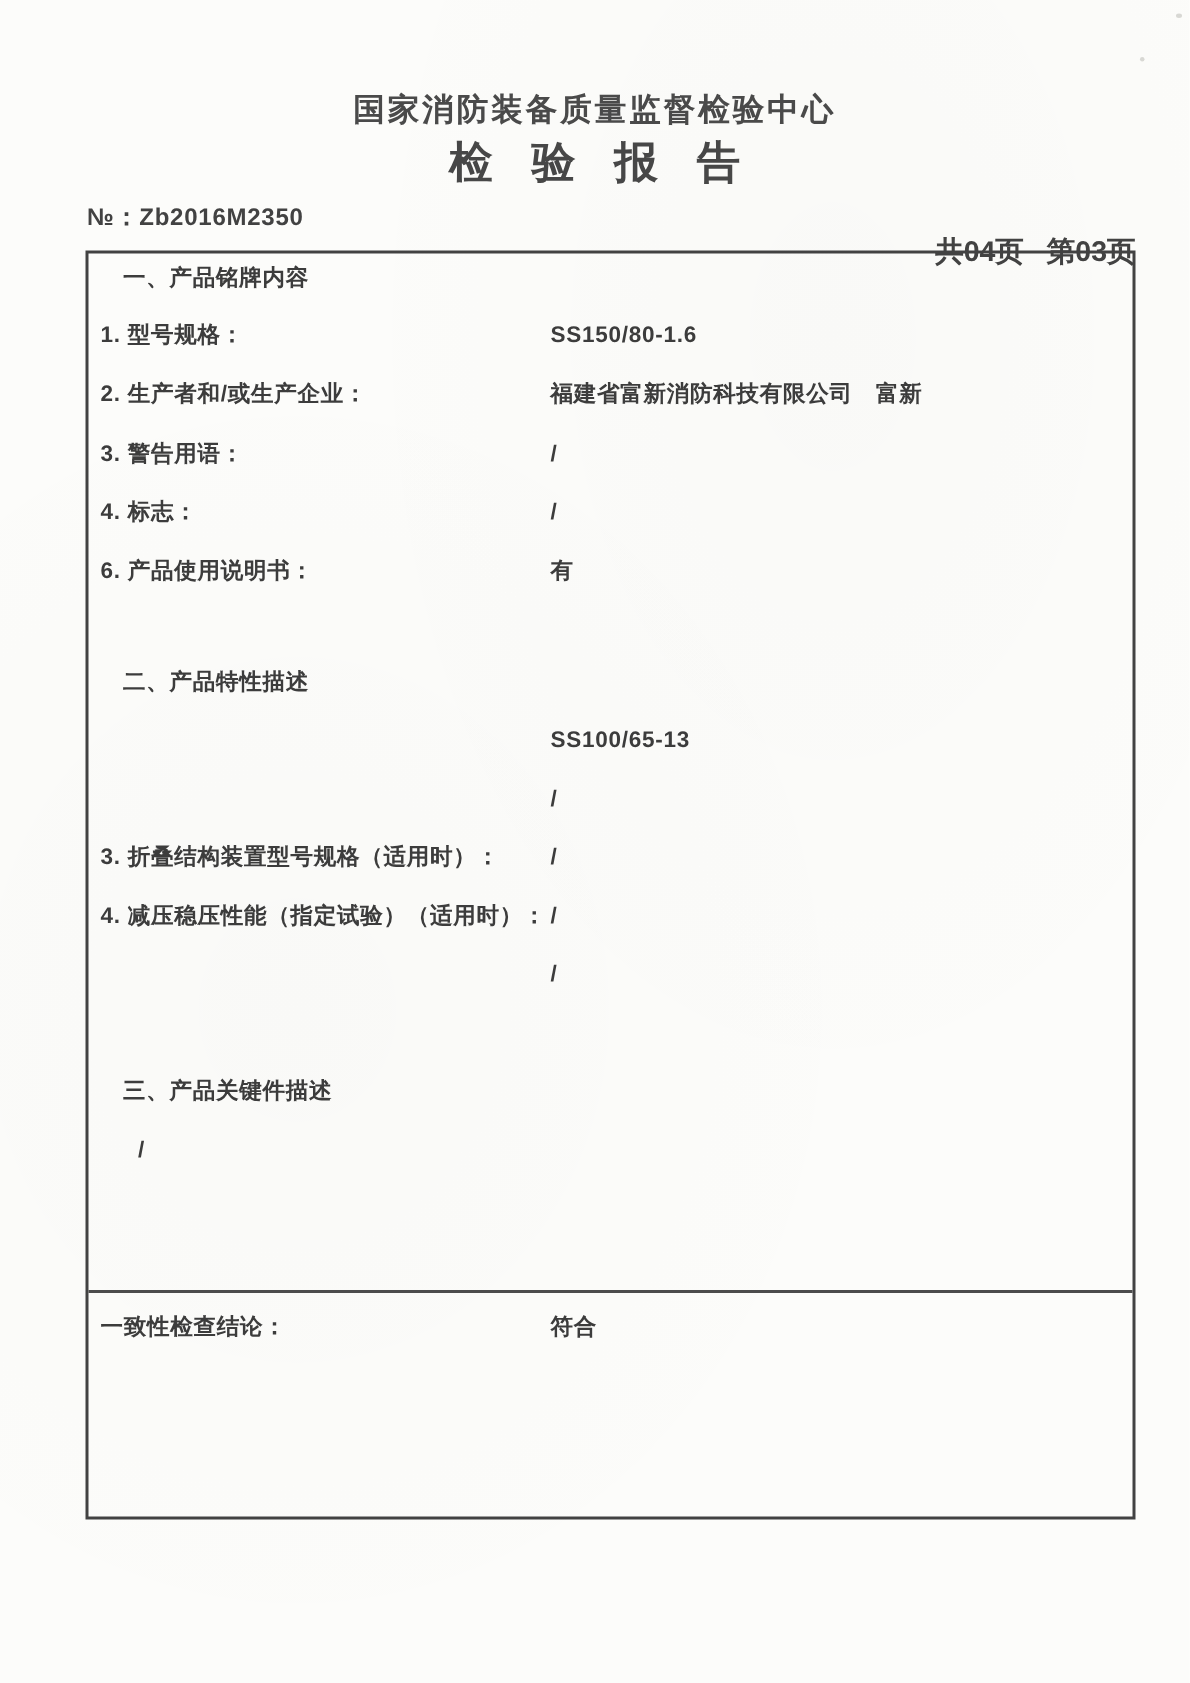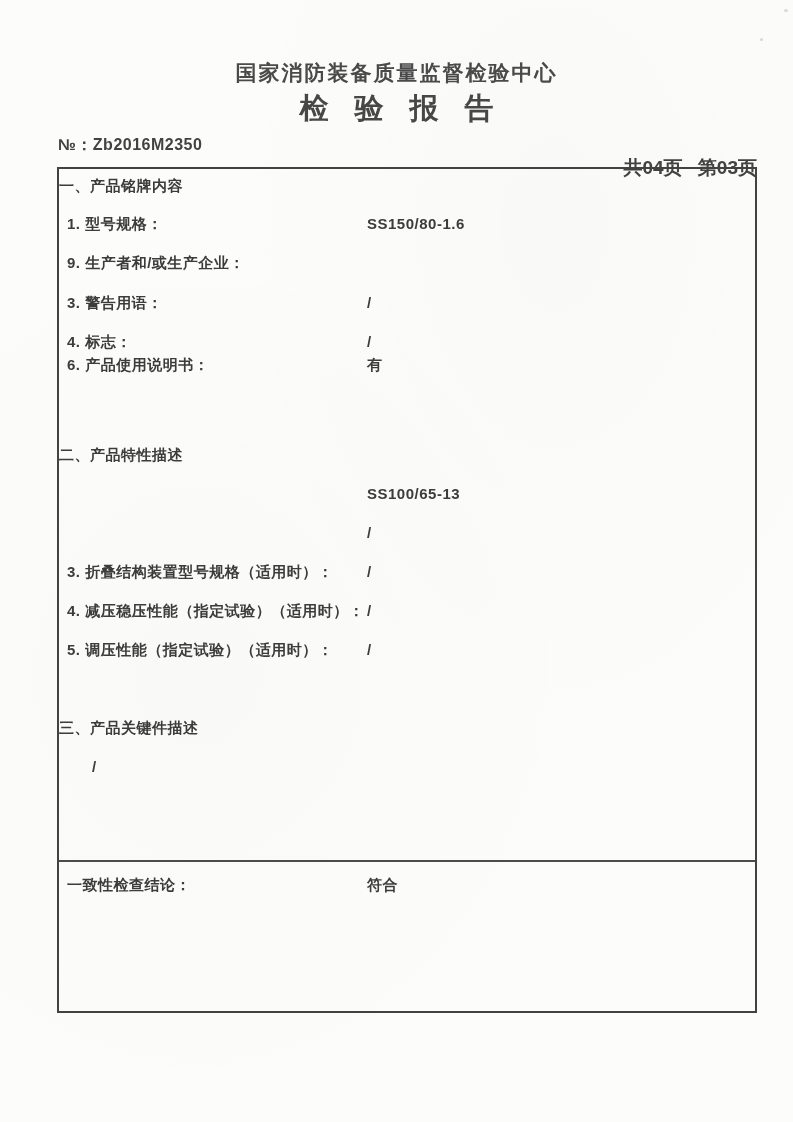--- a/index.html
+++ b/index.html
@@ -36,21 +36,21 @@
     font-size:19px; font-weight:600; color:#424242;margin-top:18px;
   }
   .page-info span + span { margin-left:10px; }
   .report-table {
     position:absolute; left:57px; top:167px;
     width:696px; height:842px;
     border:2px solid #424242;
     background:transparent;
   }
   .sec-heading {
-    position:absolute; left:0; height:20px; line-height:20px;
+    position:absolute; left:23px; height:20px; line-height:20px;
     font-size:15px; font-weight:600; color:#3c3c3c; letter-spacing:0.5px;
     white-space:nowrap;
   }
   .item-row {
     position:absolute; left:0; width:100%; height:20px; line-height:20px;
     font-size:15px; font-weight:600; color:#3c3c3c; letter-spacing:0.5px;
   }
   .item-label { position:absolute; left:8px; white-space:nowrap; }
   .item-value { position:absolute; left:308px; white-space:nowrap; }
   .item-value.no-label { left:33px; }
@@ -82,51 +82,51 @@
   </div>
 
   <div class="report-table">
     <div id="sections">
         <div class="sec-heading" style="top: 7px;">一、产品铭牌内容</div>
         <div class="item-row" style="top: 45px;">
           <span class="item-label">1. 型号规格：</span>
           <span class="item-value">SS150/80-1.6</span>
         </div>
         <div class="item-row" style="top: 84.25px;">
-          <span class="item-label">9. 生产者和/或生产企业：</span>
+          <span class="item-label">2. 生产者和/或生产企业：</span>
+          <span class="item-value">福建省富新消防科技有限公司　富新</span>
         </div>
         <div class="item-row" style="top: 123.5px;">
           <span class="item-label">3. 警告用语：</span>
           <span class="item-value">/</span>
         </div>
         <div class="item-row" style="top: 162.75px; padding-left: 12px;">
           <span class="item-label">4. 标志：</span>
           <span class="item-value">/</span>
         </div>
-        <div class="item-row" style="top: 186px; text-align: right;">
+        <div class="item-row" style="top: 202px; text-align: right;">
           <span class="item-label">6. 产品使用说明书：</span>
           <span class="item-value">有</span>
         </div>
         <div class="sec-heading" style="top: 276px;">二、产品特性描述</div>
         <div class="item-row" style="top: 315px;">
           <span class="item-value">SS100/65-13</span>
         </div>
         <div class="item-row" style="top: 354px;">
           <span class="item-value">/</span>
         </div>
         <div class="item-row" style="top: 393px; text-align: right;">
           <span class="item-label">3. 折叠结构装置型号规格（适用时）：</span>
           <span class="item-value">/</span>
         </div>
         <div class="item-row" style="top: 432px; padding-left: 20px;">
           <span class="item-label">4. 减压稳压性能（指定试验）（适用时）：</span>
           <span class="item-value">/</span>
         </div>
         <div class="item-row" style="top: 471px;">
-          <span class="item-label">5. 调压性能（指定试验）（适用时）：</span>
           <span class="item-value">/</span>
         </div>
         <div class="sec-heading" style="top: 549px;">三、产品关键件描述</div>
         <div class="item-row" style="top: 588px;">
           <span class="item-value no-label">/</span>
         </div>
       </div>
     <div class="divider"></div>
     <div class="conclusion-row">
       <span class="item-label">一致性检查结论：</span>

